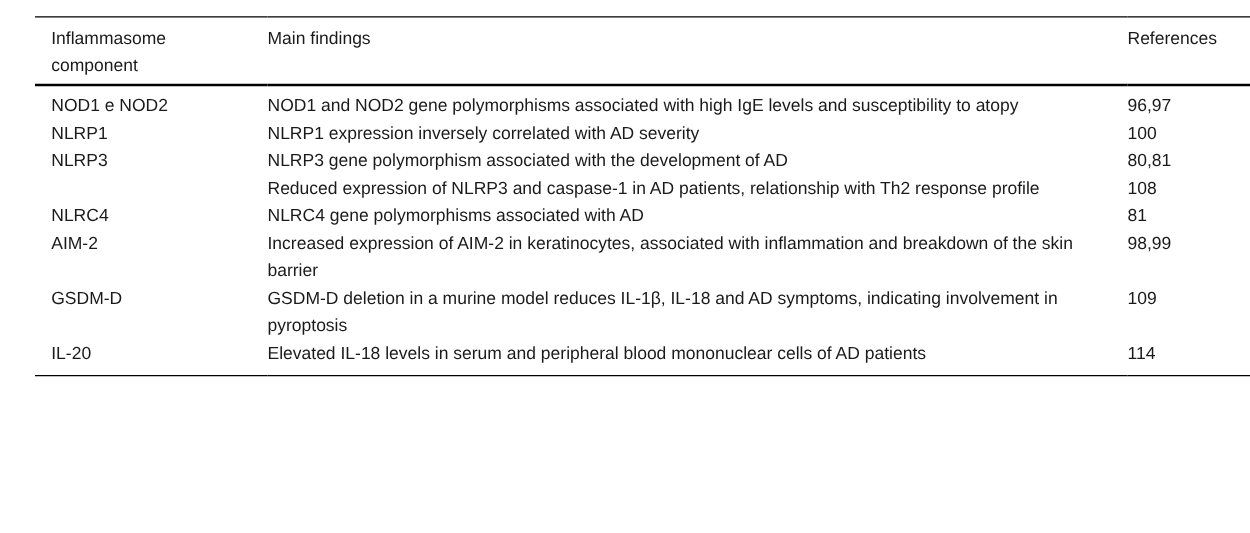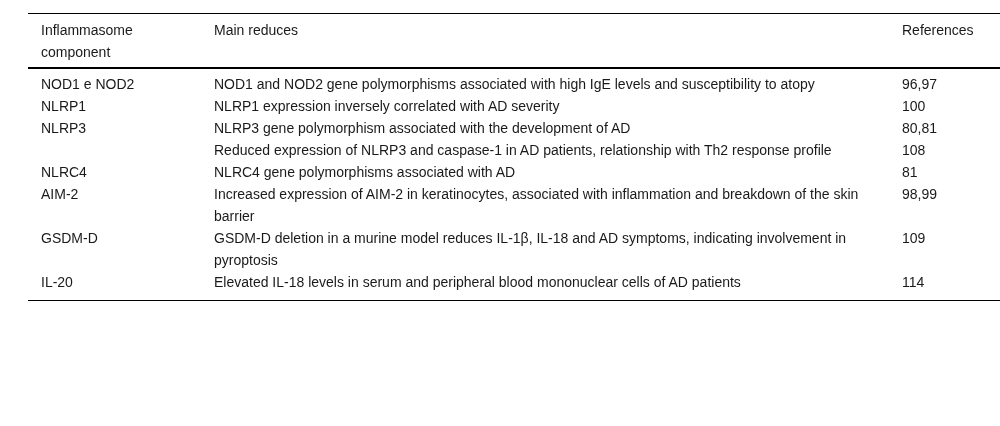--- a/index.html
+++ b/index.html
@@ -57,21 +57,21 @@
 <div class="table-wrap">
   <table class="findings">
     <colgroup>
       <col class="c1">
         <col class="c2">
         <col class="c3">
     </colgroup>
     <thead>
       <tr>
         <th class="col-component">Inflammasome component</th>
-        <th class="col-finding">Main reduces</th>
+        <th class="col-finding">Main findings</th>
         <th class="col-references">References</th>
       </tr>
     </thead>
     <tbody>
         <tr>
           <td class="col-component">NOD1 e NOD2</td>
           <td class="col-finding"><span>NOD1 and NOD2 gene polymorphisms associated with high IgE levels and susceptibility to atopy</span></td>
           <td class="col-references">96,97</td>
         </tr>
         <tr>

